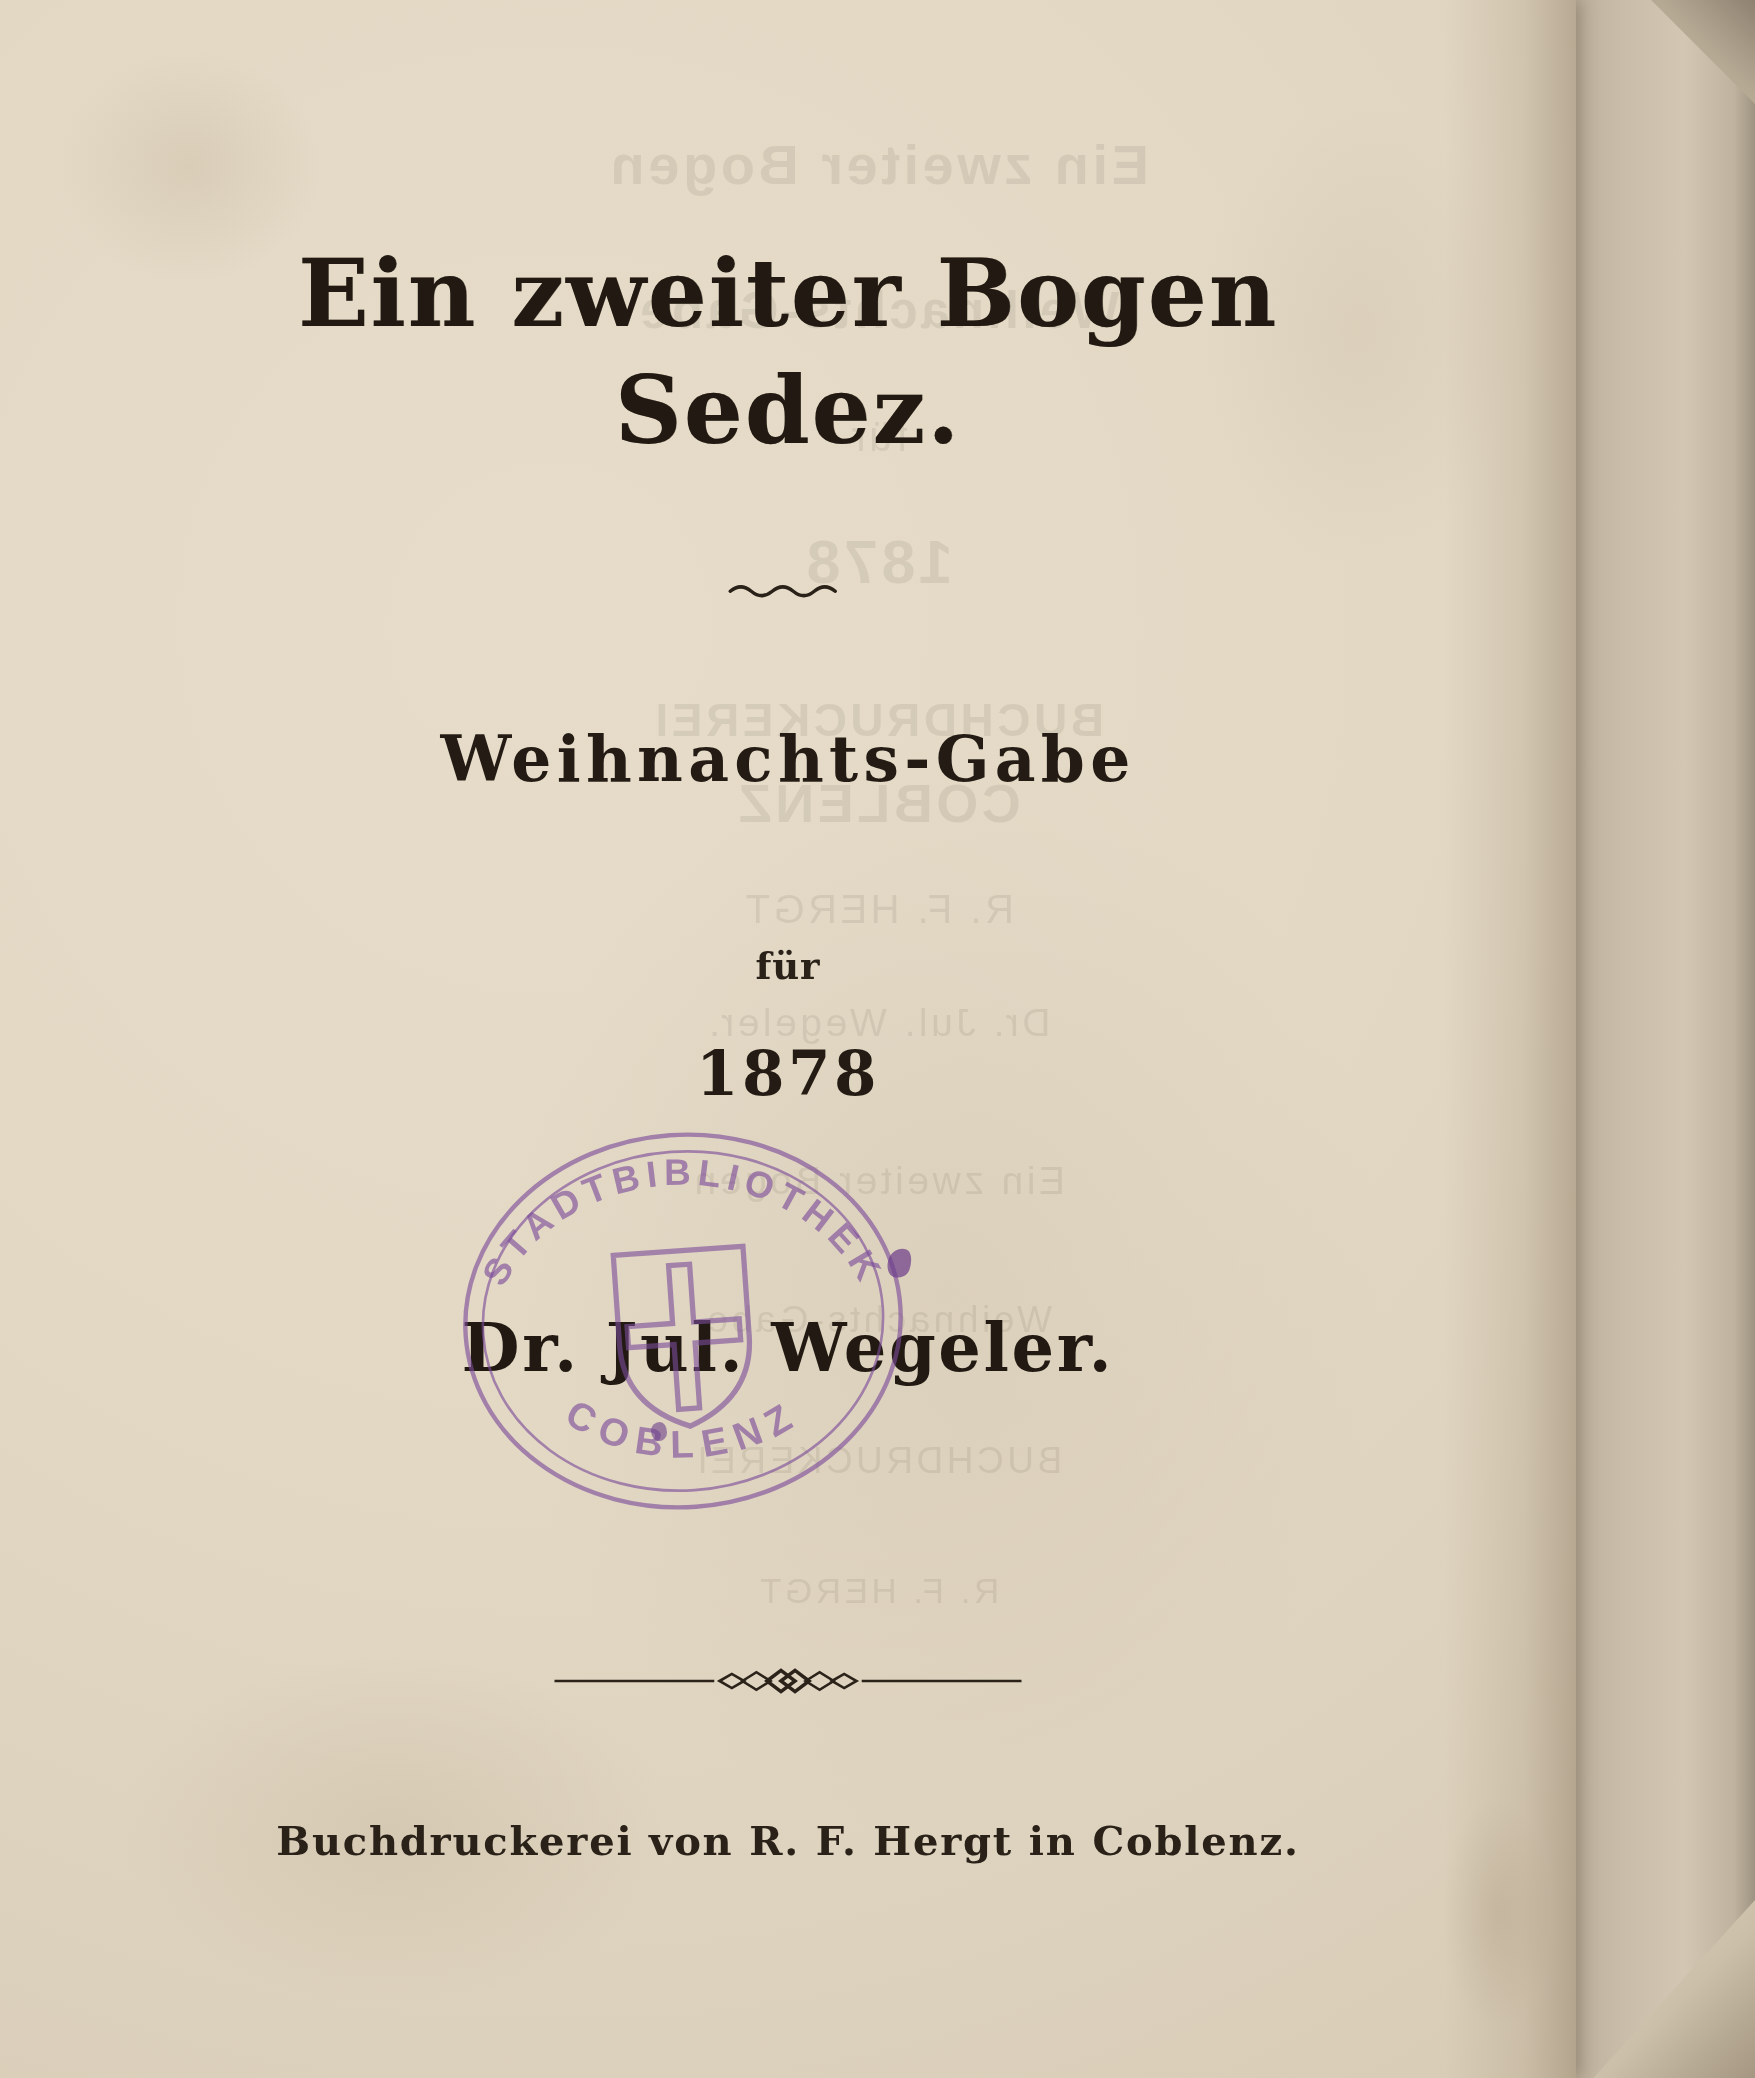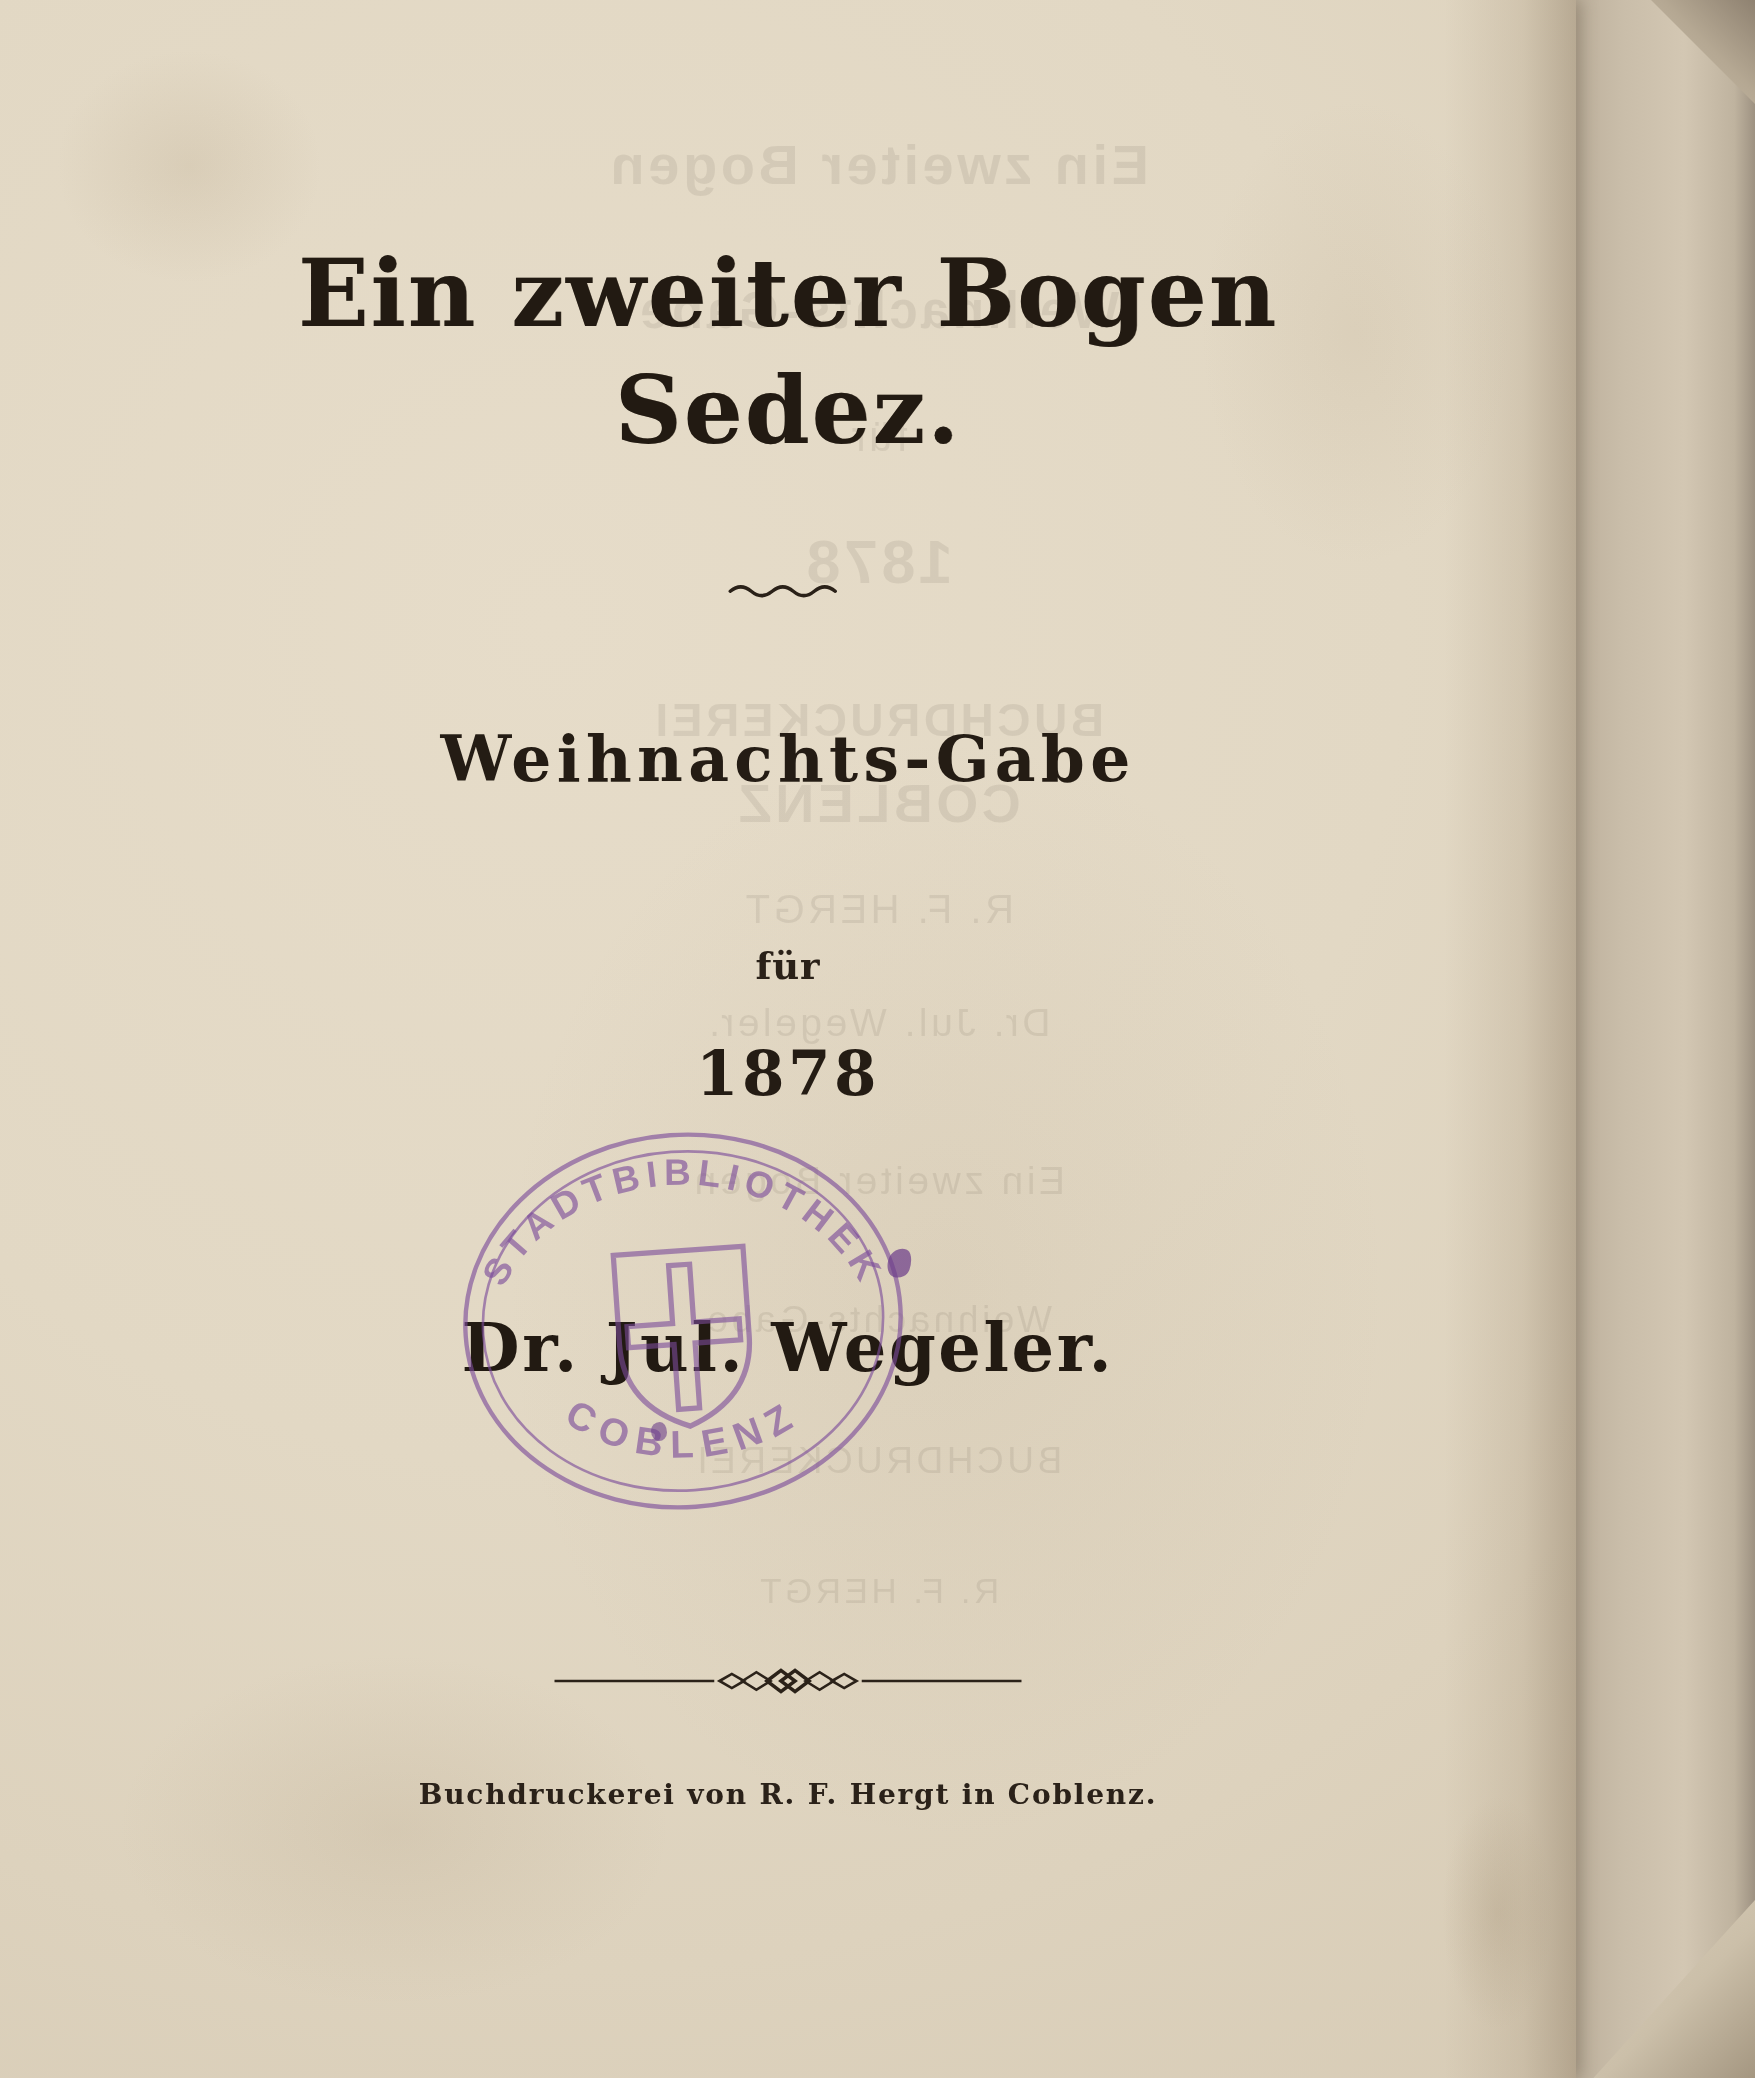--- a/index.html
+++ b/index.html
@@ -232,23 +232,23 @@
     top: 1666px;
     width: 474px;
     height: 30px;
     color: #2b2219;
   }
 
   .imprint {
     position: absolute;
     left: 50%;
     transform: translateX(-50%);
-    top: 1778px;
+    top: 1817px;
     width: 1229px;
-    font-size: 28px;
+    font-size: 40px;
     font-family: "DejaVu Serif", serif;
     font-weight: 700;
     letter-spacing: 1.8px;
     color: #2a2119;
   }
 
   
   .stamp {
     position: absolute;
     left: 437px;

